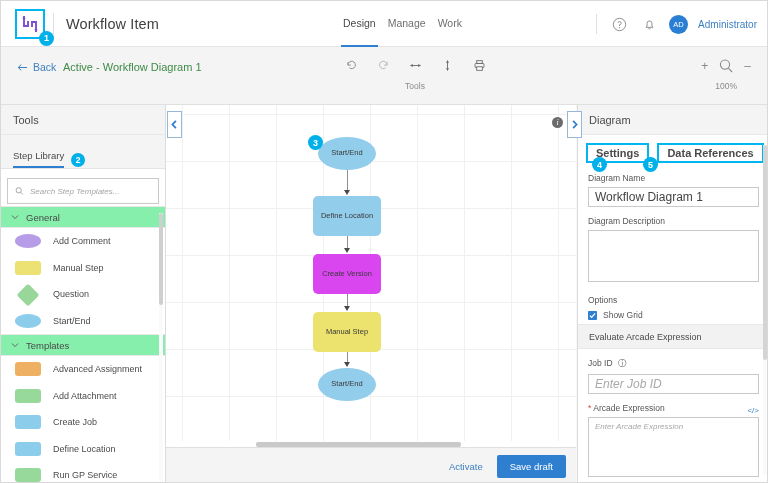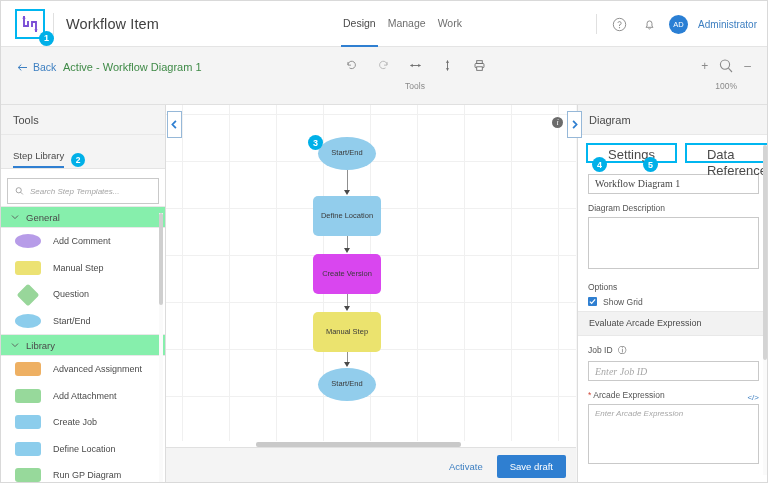--- a/index.html
+++ b/index.html
@@ -242,32 +242,32 @@
     height: 30px; background: #f4f4f4; border-bottom: 1px solid #e8e8e8;
     display: flex; align-items: center; padding-left: 11px;
     font-size: 11px; color: #4a4a4a;
   }
   .rp-tabs {
     position: relative; height: 28px; padding: 8px 0 0 8px;
     display: flex; gap: 8px;
   }
   .rp-tab {
     position: relative;
-    font-size: 13px; color: #4a4a4a; padding: 2px 20px;
-    border: 2px solid #00b6f0; cursor: pointer; line-height: 1.2;
+    font-size: 11px; color: #4a4a4a; padding: 2px 8px;
+    border: 2px solid #00b6f0; cursor: pointer; line-height: 1.2; font-weight: bold;
   }
   .rp-body { padding: 10px 10px 0 10px; }
   .field-label {
     font-size: 8.5px; color: #555; margin-bottom: 4px; display: block;
   }
   .field-label .req { color: #d04a3b; margin-right: 2px; }
   .txt-input {
     width: 100%; height: 20px; border: 1px solid #c9c9c9;
-    font-size: 10px; color: #444; padding: 0 6px; outline: 0;
-    font-family: Liberation Serif, serif; background: #fff;
+    font-size: 12px; color: #444; padding: 0 6px; outline: 0;
+    font-family: Liberation Sans, sans-serif; background: #fff;
   }
   .txt-input::placeholder { color: #a8a8a8; font-style: italic; }
   .txt-area {
     width: 100%; height: 52px; border: 1px solid #c9c9c9;
     font-size: 8px; color: #444; padding: 4px 6px; outline: 0; resize: none;
     font-family: "Liberation Sans", sans-serif; background: #fff;
   }
   .txt-area::placeholder { color: #a8a8a8; font-style: italic; }
   .field { margin-bottom: 9px; }
   .chk-row { display: flex; align-items: center; gap: 6px; }
@@ -455,41 +455,41 @@
       </div>
       <div class="step-row">
         <div class="step-shape sh-ellipse" style="background:#8ccdec"></div>
         <div class="step-name">Start/End</div>
       </div>
 
       <div class="grp-head">
         <svg width="8" height="8" viewBox="0 0 10 10">
           <path d="M1.2 3.2 L5 7 L8.8 3.2" fill="none" stroke="#555" stroke-width="1.1"></path>
         </svg>
-        <span>Library</span>
+        <span>Templates</span>
       </div>
       <div class="step-row">
         <div class="step-shape sh-rect" style="background:#eeb063"></div>
         <div class="step-name">Advanced Assignment</div>
       </div>
       <div class="step-row">
         <div class="step-shape sh-rect" style="background:#97d99b"></div>
         <div class="step-name">Add Attachment</div>
       </div>
       <div class="step-row">
         <div class="step-shape sh-rect" style="background:#8ccdec"></div>
         <div class="step-name">Create Job</div>
       </div>
       <div class="step-row">
         <div class="step-shape sh-rect" style="background:#8ccdec"></div>
         <div class="step-name">Define Location</div>
       </div>
       <div class="step-row">
         <div class="step-shape sh-rect" style="background:#97d99b"></div>
-        <div class="step-name">Run GP Diagram</div>
+        <div class="step-name">Run GP Service</div>
       </div>
     </div>
 
     <div class="left-scrollbar">
       <div class="left-thumb"></div>
     </div>
   </div>
 
   <div class="canvas-area">
     <div class="grid"></div>
@@ -538,20 +538,21 @@
 
     <div class="rp-tabs">
       <div class="rp-tab">Settings</div>
       <div class="rp-tab">Data References</div>
       <div class="badge" style="left:14px; top:22px;">4</div>
       <div class="badge" style="left:65px; top:22px;">5</div>
     </div>
 
     <div class="rp-body">
       <div class="field">
+        <span class="field-label">Diagram Name</span>
         <input class="txt-input" type="text" value="Workflow Diagram 1" style="">
       </div>
 
       <div class="field">
         <span class="field-label">Diagram Description</span>
         <textarea class="txt-area" style=""></textarea>
       </div>
 
       <div class="field" style="margin-bottom:3px;">
         <span class="field-label" style="margin-bottom:5px;">Options</span>

